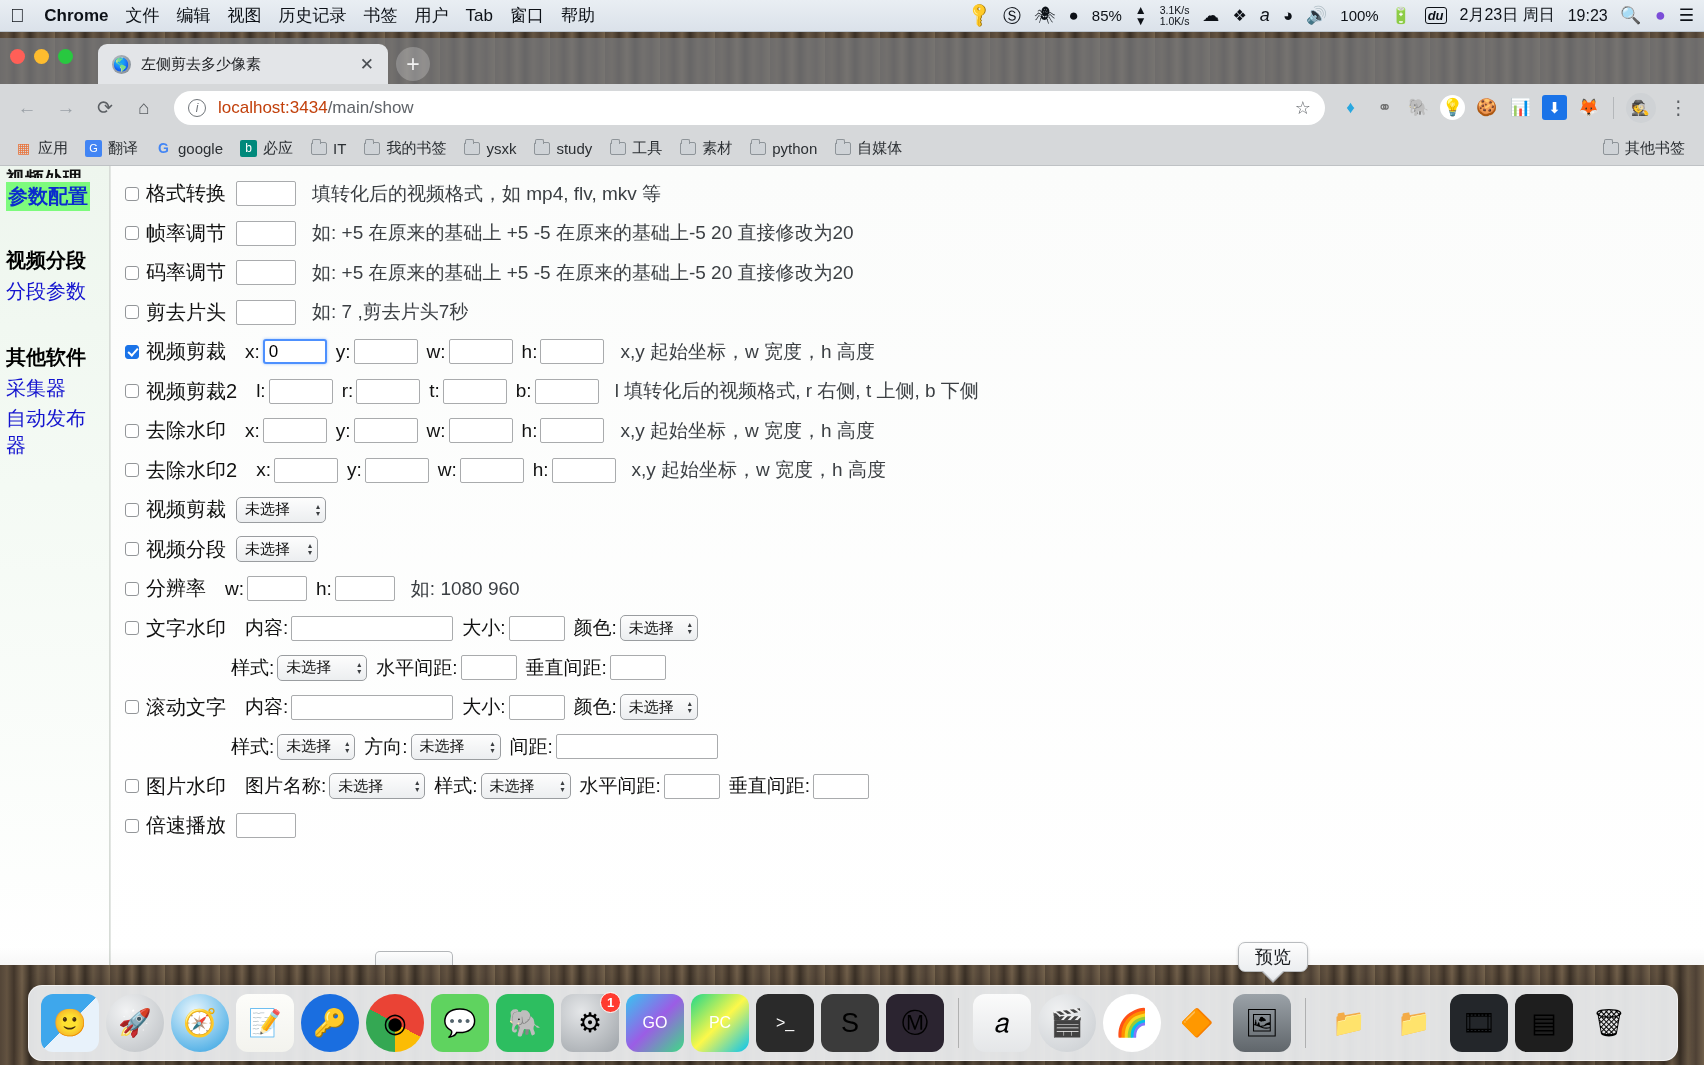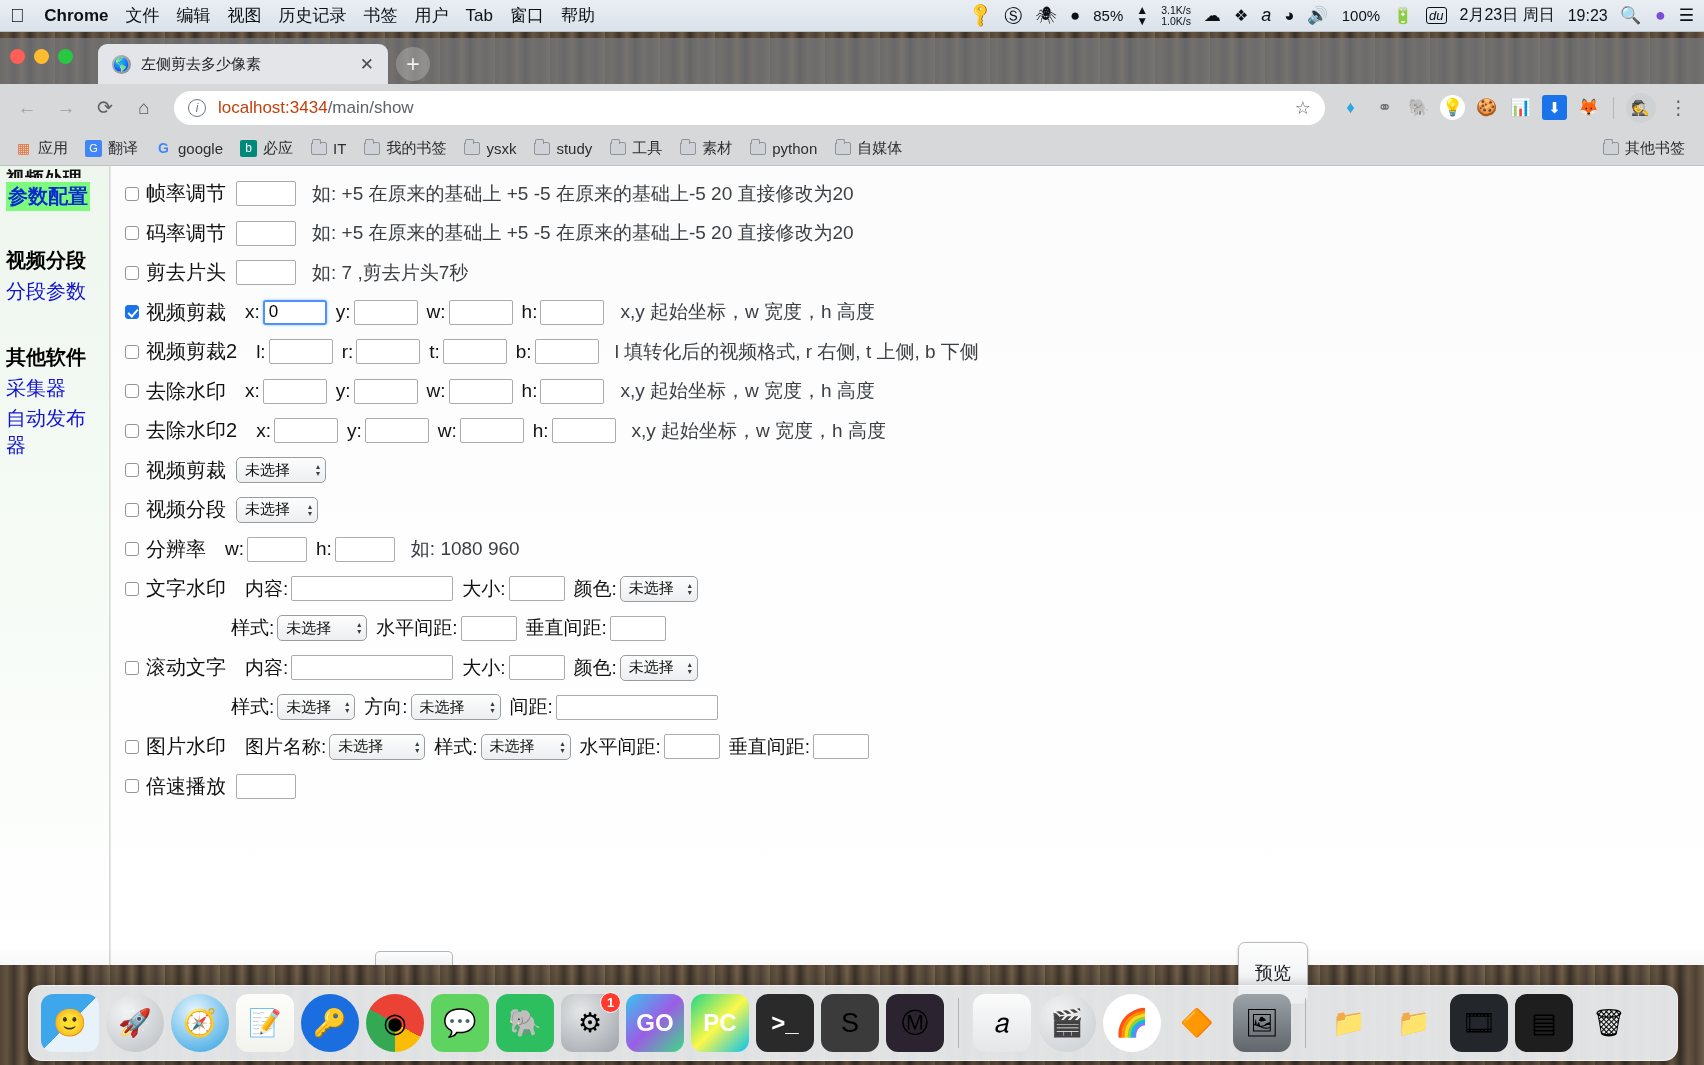--- a/index.html
+++ b/index.html
@@ -243,21 +243,21 @@
     border: 1px solid #b3b6b9; border-bottom: none;
     border-radius: 5px 5px 0 0;
     background: linear-gradient(#fdfdfd, #eef0f2);
   }
 
   
   #tooltip {
     position: absolute; left: 1238px; top: 942px;
     background: linear-gradient(#fdfdfd, #eceef0);
     border: 1px solid #b9bcbf; border-radius: 7px;
-    padding: 18px 16px; font-size: 18px; color: #1b1e21;
+    padding: 2px 16px; font-size: 18px; color: #1b1e21;
     box-shadow: 0 1px 3px rgba(0,0,0,0.18);
     z-index: 45;
   }
   #tooltip:after, #tooltip:before {
     content: ""; position: absolute; left: 50%; transform: translateX(-50%);
     border: solid transparent; border-width: 11px 11px 0 11px;
   }
   #tooltip:after { bottom: -10px; border-top-color: #f0f2f4; }
   #tooltip:before { bottom: -12px; border-top-color: #b9bcbf; }
 
@@ -280,21 +280,21 @@
   }
   .dk-circle { border-radius: 50%; }
   .dk-badge {
     position: absolute; top: -2px; right: -2px;
     width: 21px; height: 21px; border-radius: 50%;
     background: #ff3b30; color: #fff; font-size: 13px; font-weight: bold;
     display: flex; align-items: center; justify-content: center;
     border: 1.5px solid #fff;
   }
   .dock-div { width: 1px; height: 50px; background: rgba(0,0,0,0.22); margin: 0 7px; flex: 0 0 auto; }
-  .dk-label { font-size: 24px; font-weight: bold; color: #fff; }
+  .dk-label { font-size: 16px; font-weight: normal; color: #fff; }
 </style>
 </head>
 <body>
 
 <div id="desktop"></div>
 
 <div id="menubar">
   <div class="mb-left">
     <span class="apple-logo mb-item"></span>
     <span class="mb-item mb-app">Chrome</span>
@@ -319,21 +319,21 @@
       <span>3.1K/s</span><br>
       <span>1.0K/s</span>
     </span>
     <span class="mb-ico" style="font-size:17px">☁</span>
     <span class="mb-ico" style="font-size:16px">❖</span>
     <span class="mb-ico" style="font-size:18px;font-style:italic">a</span>
     <span class="mb-ico" style="font-size:17px">◕</span>
     <span class="mb-ico" style="font-size:17px">🔊</span>
     <span class="mb-item" style="font-size:15px">100%</span>
     <span class="mb-ico" style="font-size:16px">🔋</span>
-    <span class="mb-ico" style="font-size:13px;font-style:italic;font-weight:normal;border:1.5px solid #0d1117;border-radius:3px;padding:0 2px">du</span>
+    <span class="mb-ico" style="font-size:13px;font-style:italic;font-weight:bold;border:1.5px solid #0d1117;border-radius:3px;padding:0 2px">du</span>
     <span class="mb-item" style="font-size:16px">2月23日 周日</span>
     <span class="mb-item" style="font-size:16px">19:23</span>
     <span class="mb-ico" style="font-size:17px">🔍</span>
     <span class="mb-ico" style="font-size:18px;color:#7b4dd8">●</span>
     <span class="mb-ico" style="font-size:17px">☰</span>
   </div>
 </div>
 
 <div id="chrome-win">
 
@@ -462,20 +462,26 @@
       <a class="sb-link">分段参数</a>
       <div class="sb-gap"></div>
       <div class="sb-head">其他软件</div>
       <a class="sb-link">采集器</a>
       <a class="sb-link">自动发布器</a>
     </div>
 
     <div id="form-area">
         <div class="row">
           <input type="checkbox" class="cb" style="">
+          <span class="lbl">格式转换</span>
+          <input type="text" class="inp w60" value="" style="margin-left: 0px;">
+          <span class="hint">填转化后的视频格式，如 mp4, flv, mkv 等</span>
+        </div>
+        <div class="row">
+          <input type="checkbox" class="cb" style="">
           <span class="lbl">帧率调节</span>
           <input type="text" class="inp w60" value="" style="margin-left: 0px;">
           <span class="hint">如: +5 在原来的基础上 +5 -5 在原来的基础上-5 20 直接修改为20</span>
         </div>
         <div class="row">
           <input type="checkbox" class="cb" style="">
           <span class="lbl">码率调节</span>
           <input type="text" class="inp w60" value="" style="margin-left: 0px;">
           <span class="hint">如: +5 在原来的基础上 +5 -5 在原来的基础上-5 20 直接修改为20</span>
         </div>

